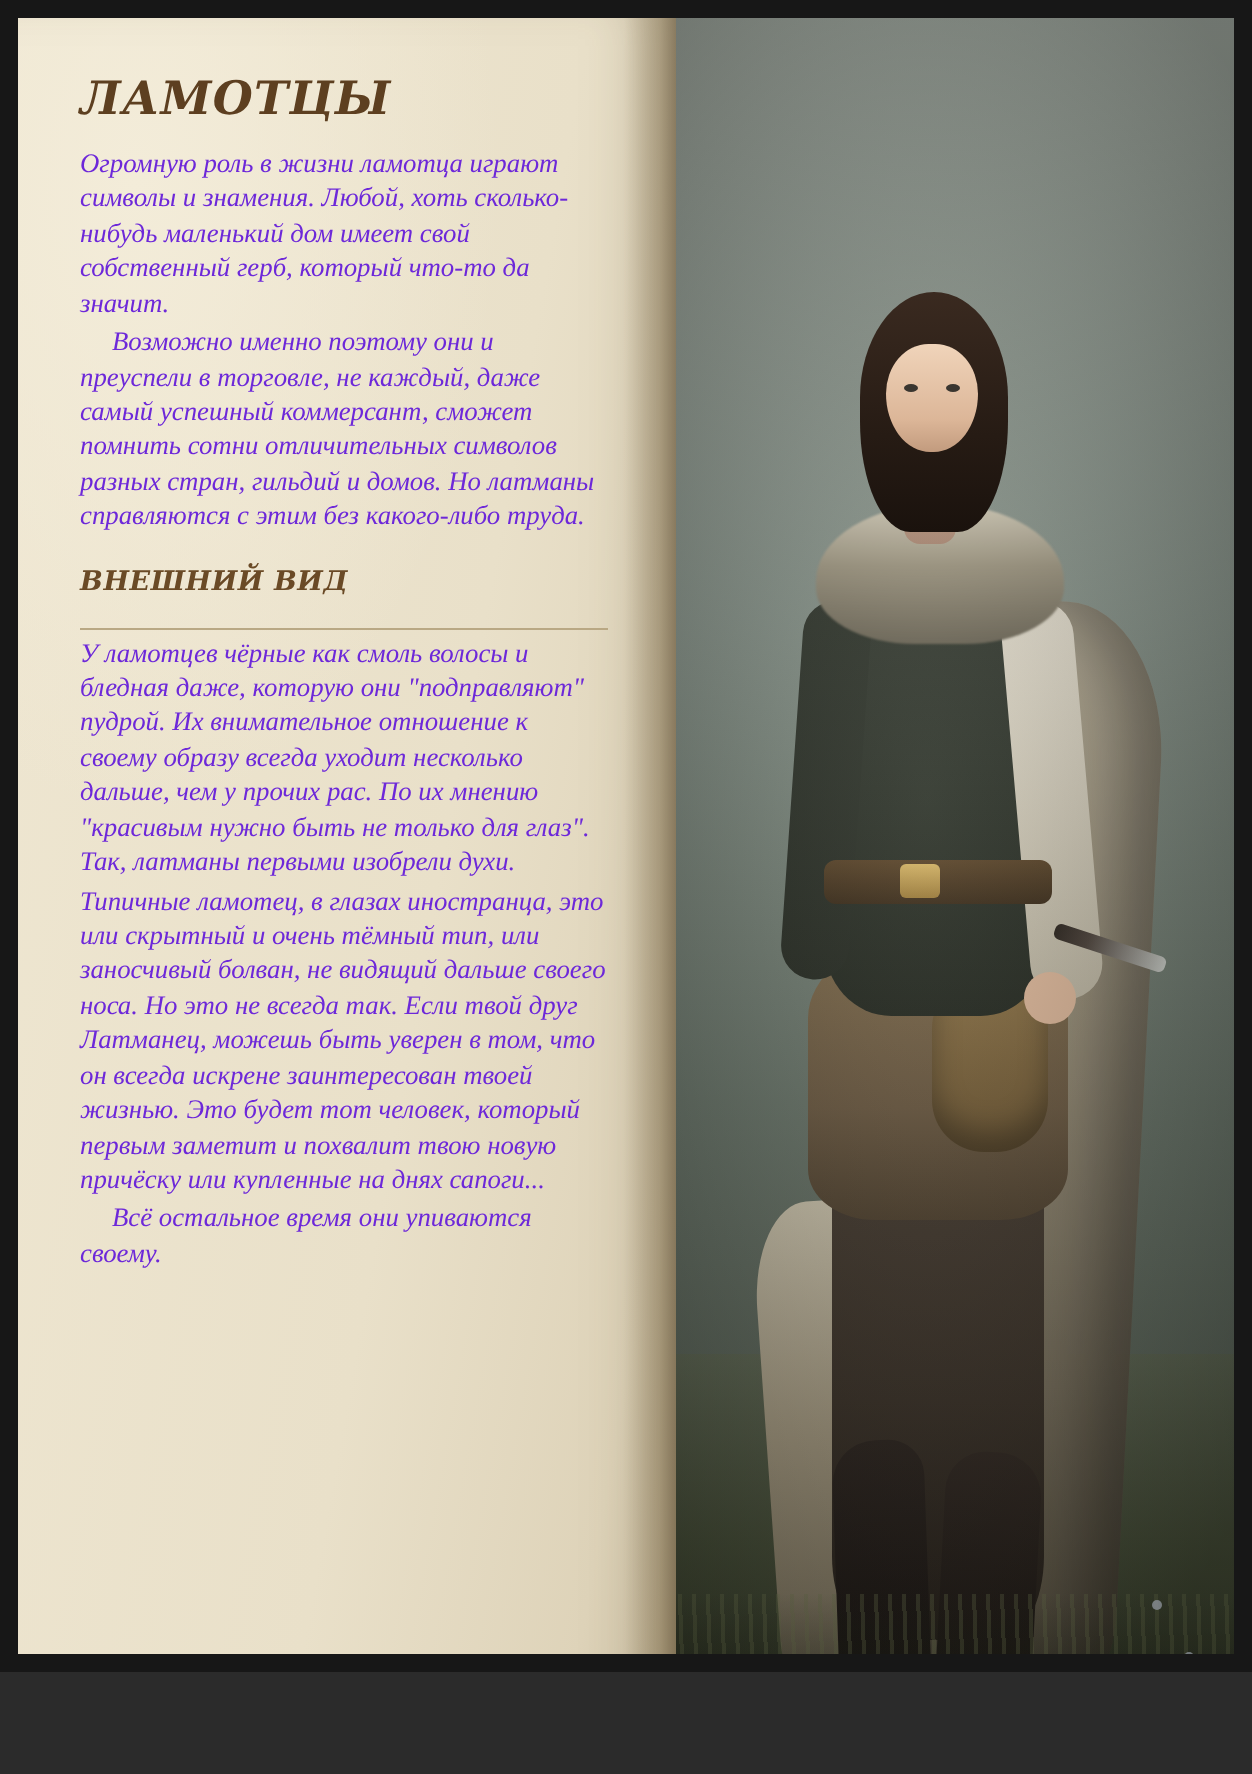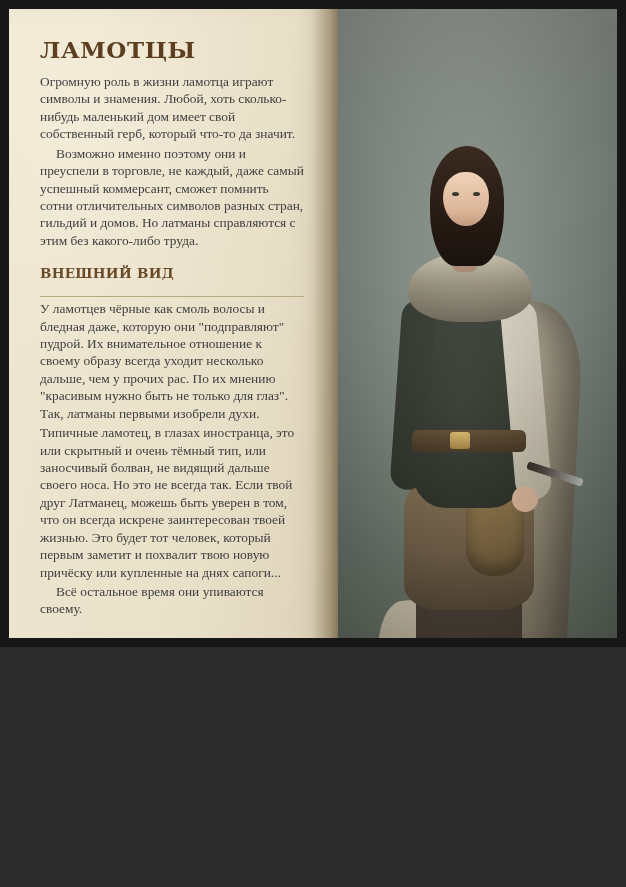--- a/index.html
+++ b/index.html
@@ -3,24 +3,25 @@
 <meta charset="utf-8">
 <style>
   html, body {
     margin: 0;
     padding: 0;
     background: #2b2b2b;
   }
   .page {
     position: relative;
     width: 626px;
-    height: 647px;
+    height: 836px;
     overflow: hidden;
     font-family: "Liberation Serif", serif;
     background: #e9e2cf;
+    font-style: italic;
   }
 
   
   .art-panel {
     position: absolute;
     top: 0;
     left: 300px;
     width: 326px;
     height: 887px;
     overflow: hidden;
@@ -247,21 +248,21 @@
     color: #6a4a26;
     text-transform: uppercase;
     font-variant: small-caps;
     border-bottom: 1px solid #b9a884;
     padding-bottom: 15px;
   }
   p.body {
     margin: 0 0 2px 0;
     font-size: 13.4px;
     line-height: 1.30;
-    color: #404040;
+    color: #6d28d9;
     text-align: left;
   }
   p.body.indent { text-indent: 16px; }
   .block { margin-bottom: 2px; }
 </style>
 </head>
 <body>
 
 <div class="page">
 

